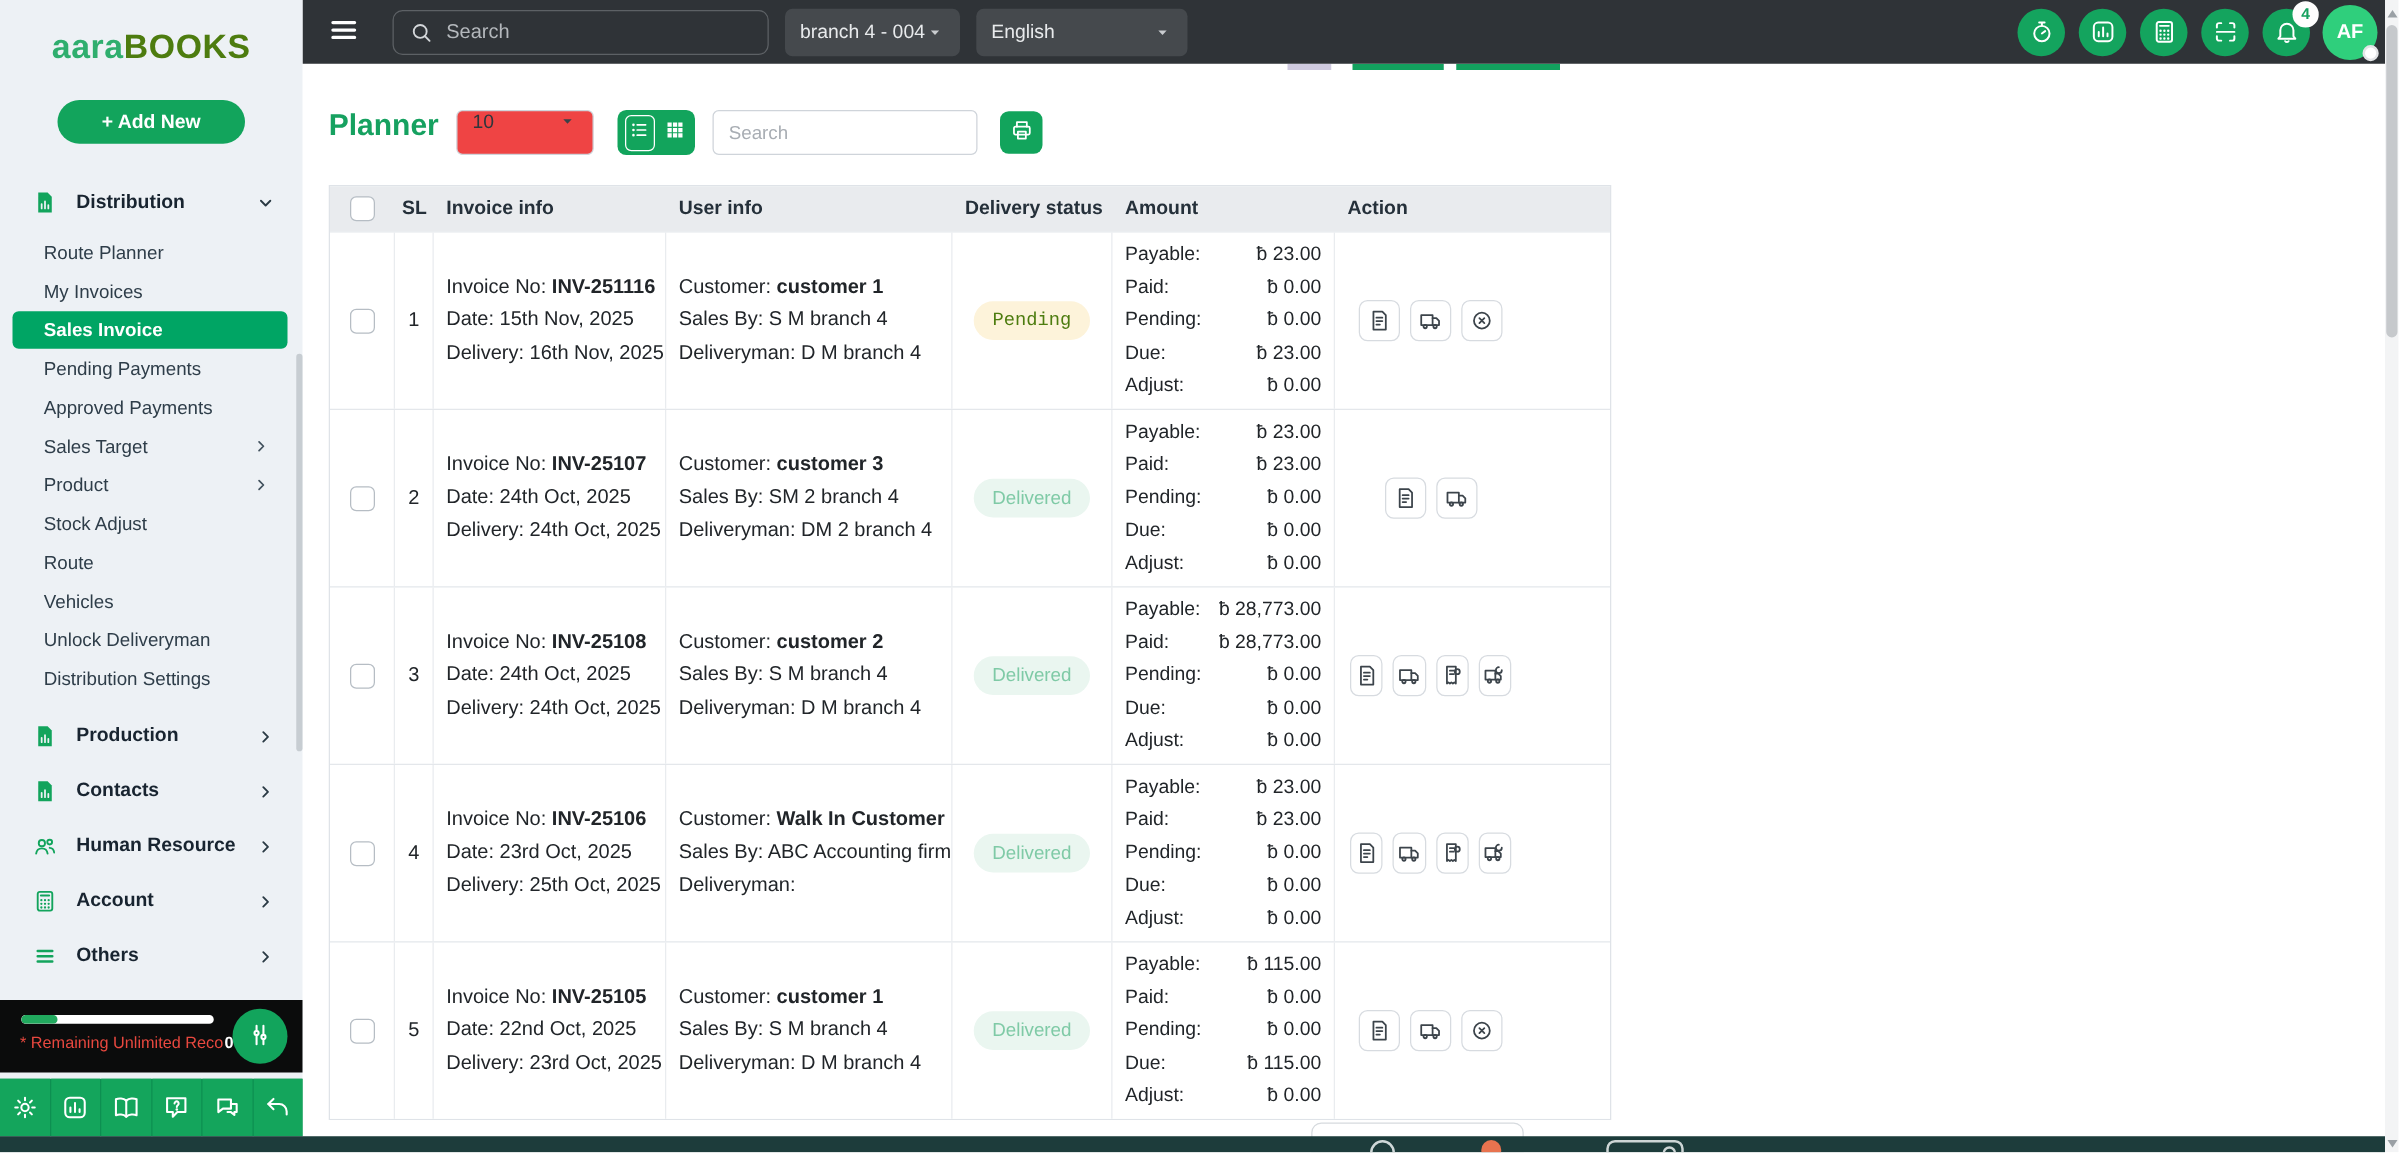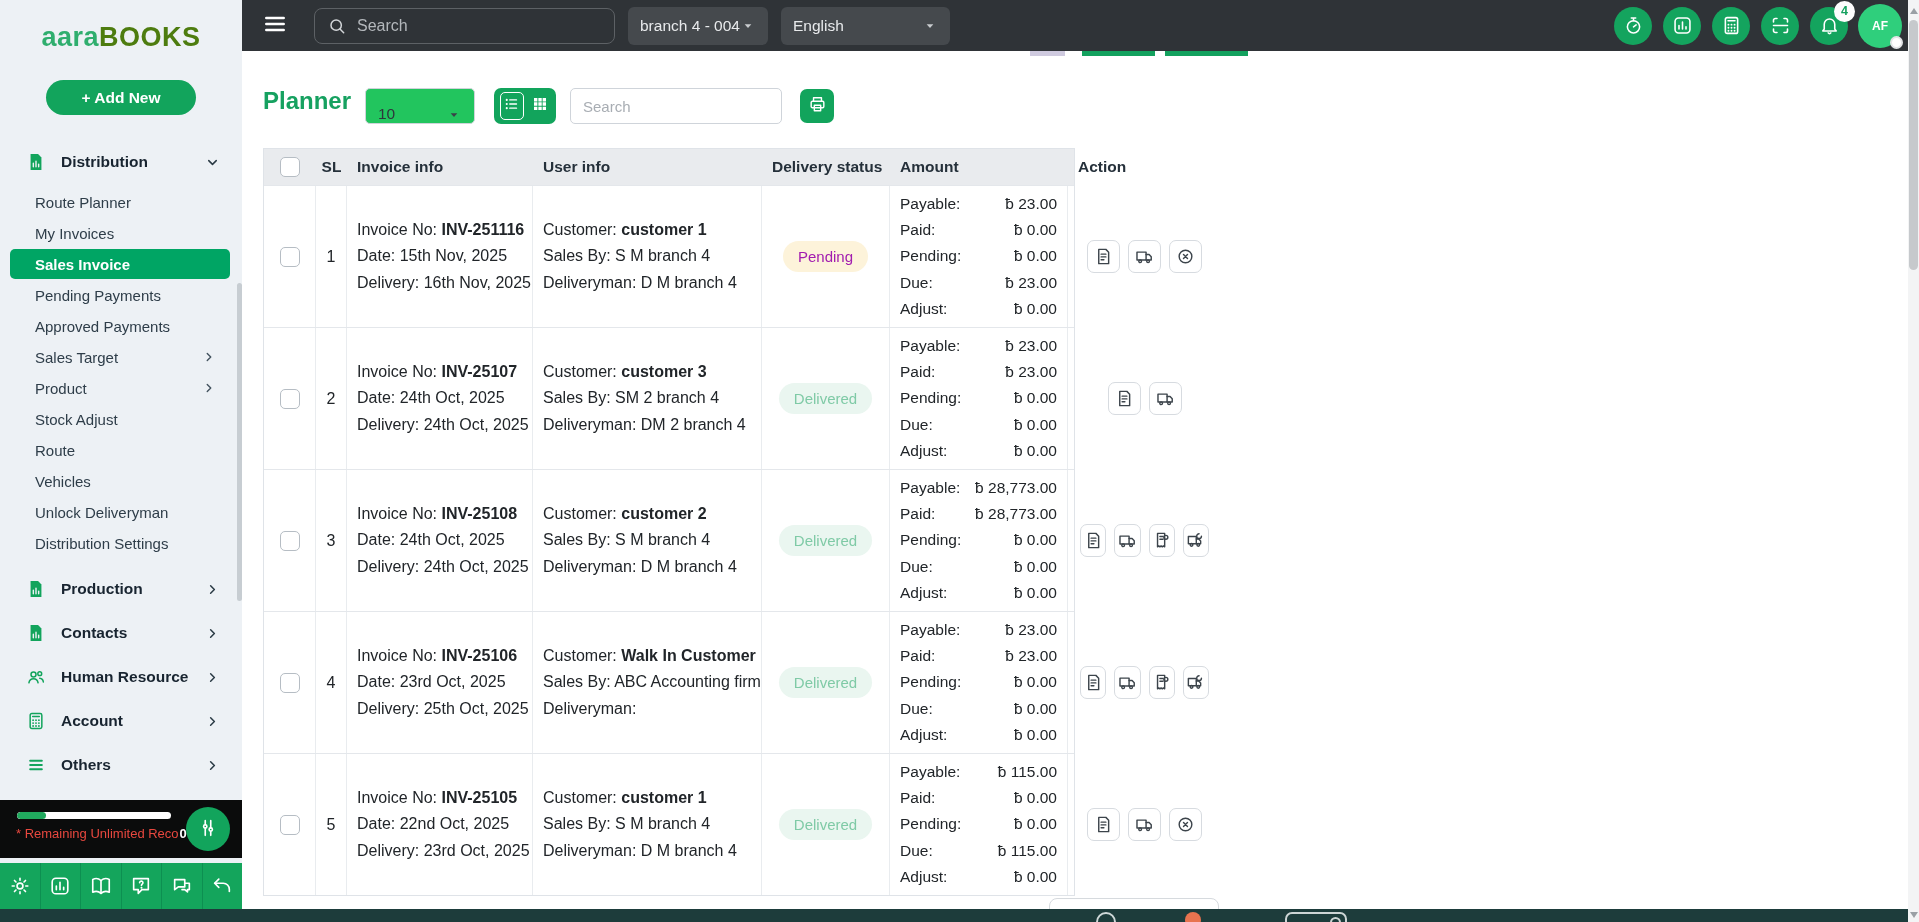--- a/index.html
+++ b/index.html
@@ -44,59 +44,59 @@
   .tb-select{margin-left:13px;height:38px;background:#45494d;border-radius:6px;display:flex;align-items:center;padding:0 12px;
     color:#e8eaec;font-size:15.5px;cursor:pointer;}
   .tb-select .caret{margin-left:auto;color:#c9cccf;display:flex;}
   .sel-branch{width:140px;}
   .sel-lang{width:169px;}
   .tb-right{margin-left:auto;display:flex;align-items:center;margin-right:6px;}
   .tb-circle{position:relative;width:38px;height:38px;border-radius:50%;background:#14a45e;border:none;color:#fff;
     display:flex;align-items:center;justify-content:center;margin-left:11px;cursor:pointer;}
   .badge{position:absolute;top:-6px;right:-7px;min-width:21px;height:21px;border-radius:50%;background:#fdfdfd;color:#14a05e;
     font-size:12.5px;font-weight:700;display:flex;align-items:center;justify-content:center;}
-  .avatar{position:relative;width:44px;height:44px;border-radius:50%;background:#2fcf7c;color:#fff;font-size:12px;font-weight:700;
+  .avatar{position:relative;width:44px;height:44px;border-radius:50%;background:#2fcf7c;color:#fff;font-size:16px;font-weight:700;
     display:flex;align-items:center;justify-content:center;margin-left:10px;cursor:pointer;border:none;}
   .status-dot{position:absolute;right:-1px;bottom:-1px;width:13px;height:13px;border-radius:50%;background:#fff;border:2px solid #e3e5e7;}
 
   
   .main{position:absolute;left:242px;top:51px;width:1666px;height:871px;background:#fff;}
   .remnant{position:absolute;top:0;height:5px;}
   .r-lav{left:788px;width:35px;background:#cfcadf;}
   .r-g1{left:840px;width:73px;background:#13a15e;}
   .r-g2{left:923px;width:83px;background:#13a15e;}
   .pg-title{position:absolute;left:21px;top:36px;font-size:24px;font-weight:700;color:#16a160;}
-  .pg-size{position:absolute;left:123px;top:37px;width:110px;height:36px;border:1px solid #cfd4da;border-radius:5px;background:#22c55e;
-    display:flex;align-items:flex-end;padding:0 12px;font-size:15.5px;color:#2f363c;cursor:pointer;}
+  .pg-size{position:absolute;left:123px;top:37px;width:110px;height:36px;border:1px solid #cfd4da;border-radius:5px;background:#ef4444;
+    display:flex;align-items:flex-start;padding:0 12px;font-size:15.5px;color:#2f363c;cursor:pointer;}
   .pg-size .caret{margin-left:auto;color:#3a4248;display:flex;}
   .vtoggle{position:absolute;left:252px;top:37px;width:62px;height:36px;background:#12a45c;border-radius:7px;
     display:flex;align-items:center;justify-content:center;gap:5px;color:#fff;}
   .vt-seg{display:flex;padding:2px;border-radius:5px;cursor:pointer;}
   .vt-seg.on{border:1.6px solid #fff;}
   .mn-search{position:absolute;left:328px;top:37px;width:212px;height:36px;border:1px solid #cfd4da;border-radius:5px;
     padding:0 12px;font-size:15px;color:#333;outline:none;font-family:inherit;}
   .mn-search::placeholder{color:#a8adb3;}
   .print-btn{position:absolute;left:558px;top:38px;width:34px;height:34px;background:#12a45c;border:none;border-radius:7px;color:#fff;
     display:flex;align-items:center;justify-content:center;cursor:pointer;}
 
   
-  .tbl{position:absolute;left:21px;top:97px;width:812px;border:1px solid #dfe3e8;}
+  .tbl{position:absolute;left:21px;top:97px;width:1026px;border:1px solid #dfe3e8;}
   .thead,.trow{display:grid;grid-template-columns:52px 31px 186px 229px 128px 178px 151px;}
   .thead{background:#e9ebee;height:36px;align-items:center;font-size:15.5px;font-weight:700;color:#25303a;}
   .th{padding-left:10px;}
   .th.c{display:flex;justify-content:center;padding-left:0;}
   .trow{height:142px;border-top:1px solid #e4e7eb;font-size:16px;color:#212529;background:#fff;}
   .cell{border-right:1px solid #e9ecef;display:flex;flex-direction:column;justify-content:center;padding:0 10px;}
   .cell:last-child{border-right:none;}
   .cell.cc{align-items:center;padding:0;}
   .cbx{width:20px;height:20px;border:1.5px solid #b6bdc4;border-radius:5px;background:#fff;cursor:pointer;}
   .iline{line-height:26.5px;white-space:nowrap;}
   .iline b{font-weight:700;}
   .pill{display:inline-block;padding:7px 15px;border-radius:16px;font-size:15px;font-weight:500;}
-  .pill.pending{color:#a21caf;background:#fdf3da;}
+  .pill.pending{color:#4d7c0f;background:#fdf3da;font-family:Liberation Mono, monospace;}
   .pill.delivered{color:#7fcaa6;background:#eaf6f0;}
   .amrow{display:flex;justify-content:space-between;line-height:26.3px;font-size:15.5px;white-space:nowrap;}
   .acts{flex-direction:row;align-items:center;gap:8px;padding-left:12px;}
   .abtn{width:33px;height:33px;border:1px solid #d7dbe0;border-radius:7px;background:#fff;color:#3c444b;
     display:flex;align-items:center;justify-content:center;cursor:pointer;}
   .pag-part{position:absolute;left:807px;top:847px;width:170px;height:24px;background:#fff;border:1px solid #d6dade;border-radius:8px 8px 0 0;}
 
   
   .bottombar{position:absolute;left:0;top:909px;width:1908px;height:13px;background:#1d3c3b;z-index:8;overflow:hidden;}
   .bb-circle{position:absolute;left:1096px;top:3px;width:20px;height:20px;border:2px solid #cfd8d8;border-radius:50%;}

